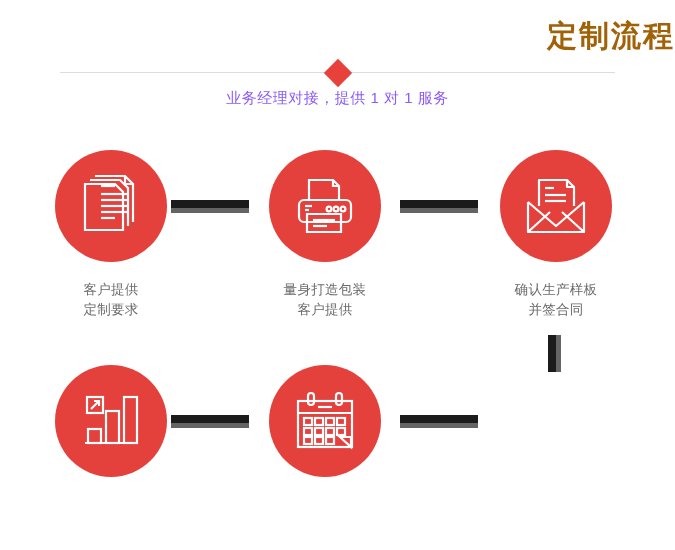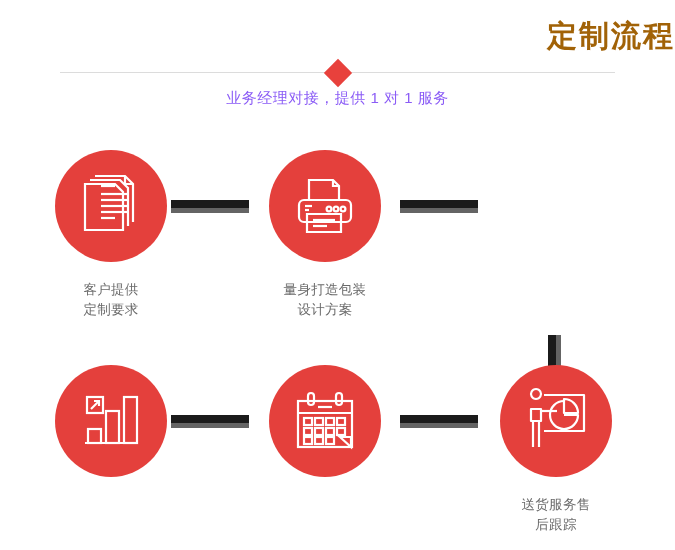--- a/index.html
+++ b/index.html
@@ -229,23 +229,42 @@
             <path d="M24 56 h14"></path>
             <path d="M16 36 h7"></path>
             <path d="M16 40 h4"></path>
             <circle cx="40" cy="39" r="2.4"></circle>
             <circle cx="47" cy="39" r="2.4"></circle>
             <circle cx="54" cy="39" r="2.4"></circle>
           </g>
         </svg>
       </div>
       <div class="step-label">量身打造包装
-设计方案</div>
-    </div>
-
+客户提供</div>
+    </div>
+
+    <div class="step r1 c3">
+      <div class="circle">
+        <svg width="72" height="72" viewBox="0 0 72 72">
+          <g fill="none" stroke="#ffffff" stroke-width="2.2" stroke-linejoin="round">
+            <path d="M19 36 V10 h28 l7 7 v19"></path>
+            <path d="M47 10 v7 h7"></path>
+            <path d="M25 18 h9"></path>
+            <path d="M25 25 h21"></path>
+            <path d="M25 31 h21"></path>
+            <path d="M8 32 L36 56 L64 32"></path>
+            <path d="M8 32 v30 h56 v-30"></path>
+            <path d="M8 62 L30 42"></path>
+            <path d="M64 62 L42 42"></path>
+          </g>
+        </svg>
+      </div>
+      <div class="step-label">确认生产样板
+并签合同</div>
+    </div>
 
     <div class="step r2 c1">
       <div class="circle">
         <svg width="72" height="72" viewBox="0 0 72 72">
           <g fill="none" stroke="#ffffff" stroke-width="2.2">
             <path d="M10 58 h52"></path>
             <rect x="13" y="44" width="13" height="14"></rect>
             <rect x="31" y="26" width="13" height="32"></rect>
             <rect x="49" y="12" width="13" height="46"></rect>
             <rect x="12" y="12" width="16" height="16"></rect>
@@ -275,33 +294,15 @@
             <rect x="48" y="43" width="8" height="7"></rect>
             <rect x="15" y="52" width="8" height="7"></rect>
             <rect x="26" y="52" width="8" height="7"></rect>
             <rect x="37" y="52" width="8" height="7"></rect>
             <path d="M51 52 l11 10 v-10 z"></path>
           </g>
         </svg>
       </div>
     </div>
 
-    <div class="step r2 c3">
-      <div class="circle">
-        <svg width="72" height="72" viewBox="0 0 72 72">
-          <g fill="none" stroke="#ffffff" stroke-width="2.2" stroke-linejoin="round">
-            <path d="M24 10 h40 v36 h-40"></path>
-            <path d="M44 14 v14 h14 a14 14 0 0 0 -14 -14 z"></path>
-            <path d="M44 30 h14 a14 14 0 1 1 -14 -14"></path>
-            <path d="M16 14 a5 5 0 1 1 0.01 0 z"></path>
-            <path d="M11 24 h10 v12 h-10 z"></path>
-            <path d="M13 36 v26"></path>
-            <path d="M19 36 v26"></path>
-            <path d="M21 26 h16"></path>
-          </g>
-        </svg>
-      </div>
-      <div class="step-label">送货服务售
-后跟踪</div>
-    </div>
 
   </div>
 </div>
 
 </body></html>

